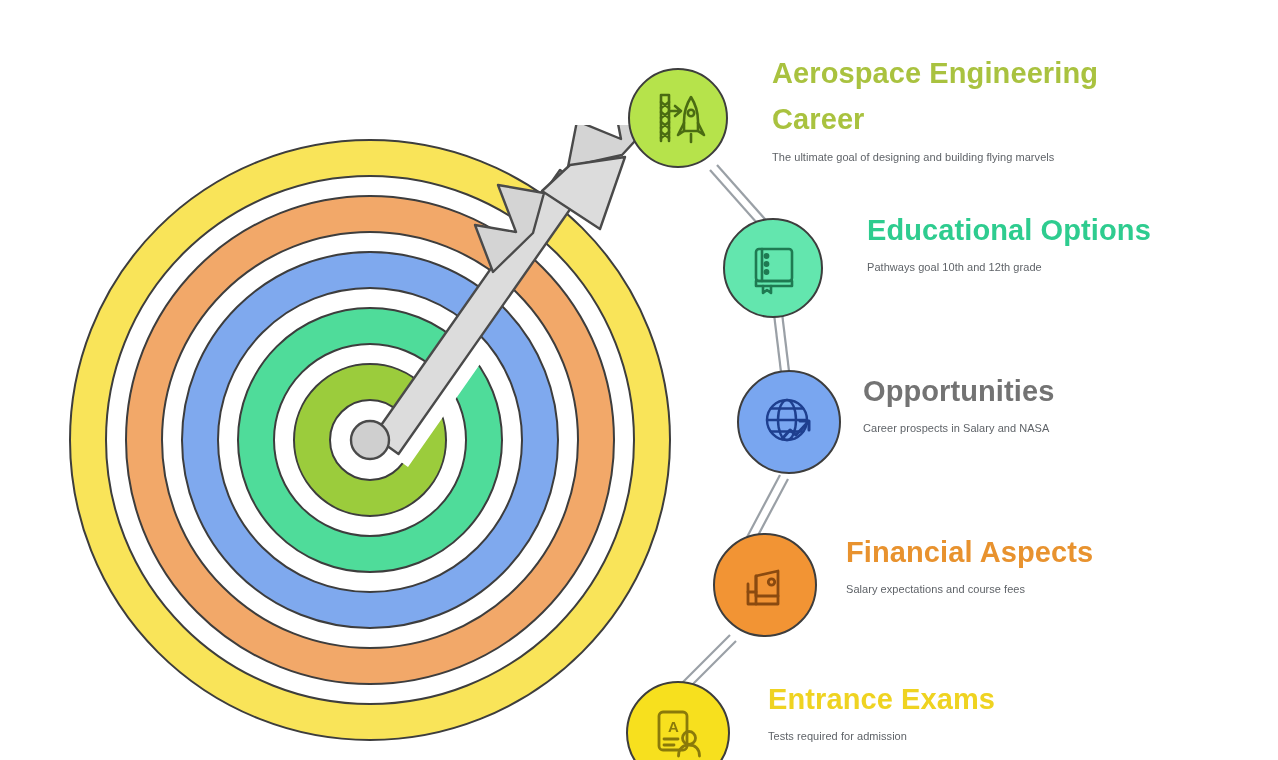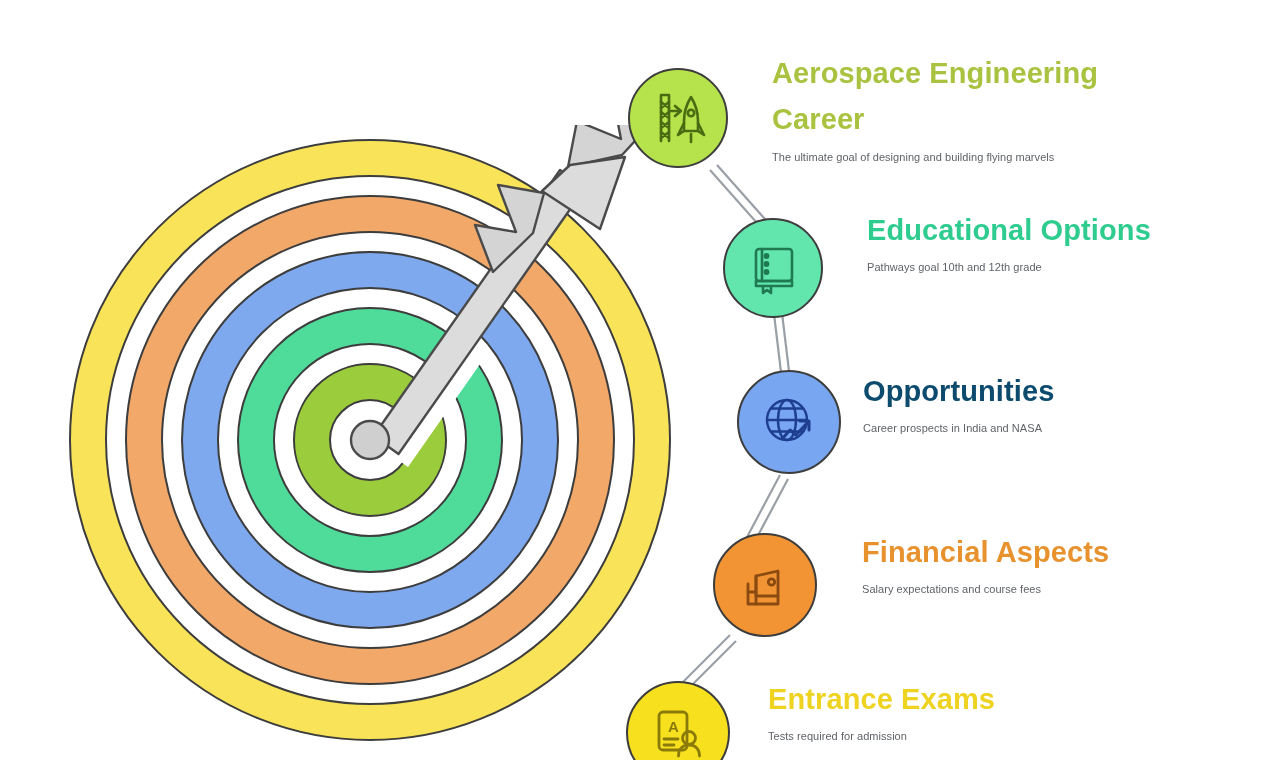--- a/index.html
+++ b/index.html
@@ -194,38 +194,38 @@
           <circle cx="29" cy="29" r="20"></circle>
           <ellipse cx="29" cy="29" rx="9" ry="20"></ellipse>
           <path d="M9,29 L49,29 M13,17.5 L45,17.5 M13,40.5 L45,40.5"></path>
 
           <path d="M24,48 L32,39 L38,44 L50,31" stroke-width="3"></path>
           <path d="M42,30 L51,30 L51,39" stroke-width="3"></path>
         </svg>
       </span>
     </div>
     <div class="step-text" style="left:263px; top:368px; width:330px;">
-      <p class="step-title" style="color:#0c4a6e;">Opportunities</p>
-      <p class="step-desc">Career prospects in India and NASA</p>
+      <p class="step-title" style="color:#737373;">Opportunities</p>
+      <p class="step-desc">Career prospects in Salary and NASA</p>
     </div>
 
     <div class="node" style="left:113px; top:533px; width:104px; height:104px; background:#F29434;">
       <span>
         <svg width="62" height="62" viewBox="0 0 62 62" fill="none" stroke="#8A4A10" stroke-width="2.8" stroke-linecap="round" stroke-linejoin="round">
 
           <path d="M22,22 L44,17 L44,42 L22,42 Z"></path>
           <circle cx="37.5" cy="28" r="3.2"></circle>
 
           <path d="M14,30 L14,50 L44,50 L44,42"></path>
           <path d="M14,38 L22,38"></path>
           <path d="M22,22 L22,50"></path>
         </svg>
       </span>
     </div>
-    <div class="step-text" style="left:262px; top:529px; width:330px;">
+    <div class="step-text" style="left:246px; top:529px; width:330px;">
       <p class="step-title" style="color:#E8922E;">Financial Aspects</p>
       <p class="step-desc">Salary expectations and course fees</p>
     </div>
 
     <div class="node" style="left:26px; top:681px; width:104px; height:104px; background:#F7E01E;">
       <span>
         <svg width="62" height="62" viewBox="0 0 62 62" fill="none" stroke="#8A7A0A" stroke-width="2.8" stroke-linecap="round" stroke-linejoin="round">
           <rect x="12" y="10" width="28" height="38" rx="4"></rect>
           <text x="21" y="30" font-family="'Liberation Sans', sans-serif" font-size="15" font-weight="bold" fill="#8A7A0A" stroke="none">A</text>
           <path d="M17,37 L31,37 M17,43 L27,43"></path>

